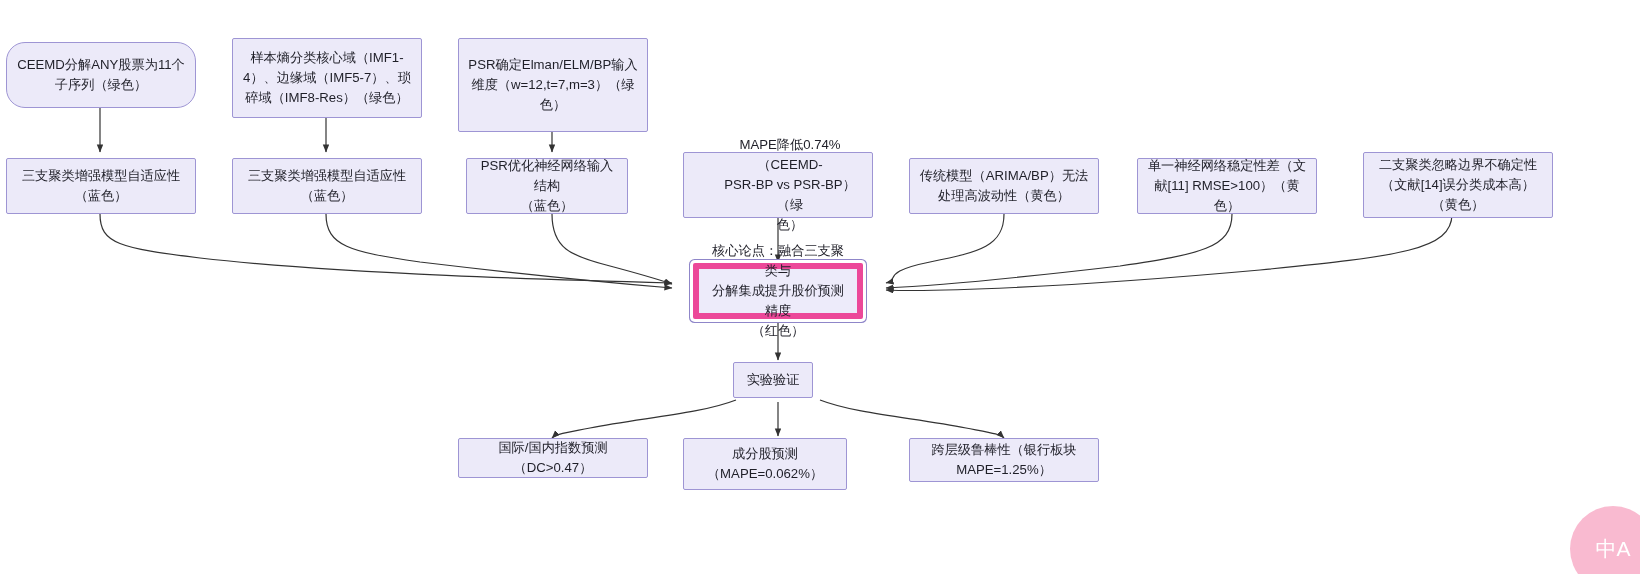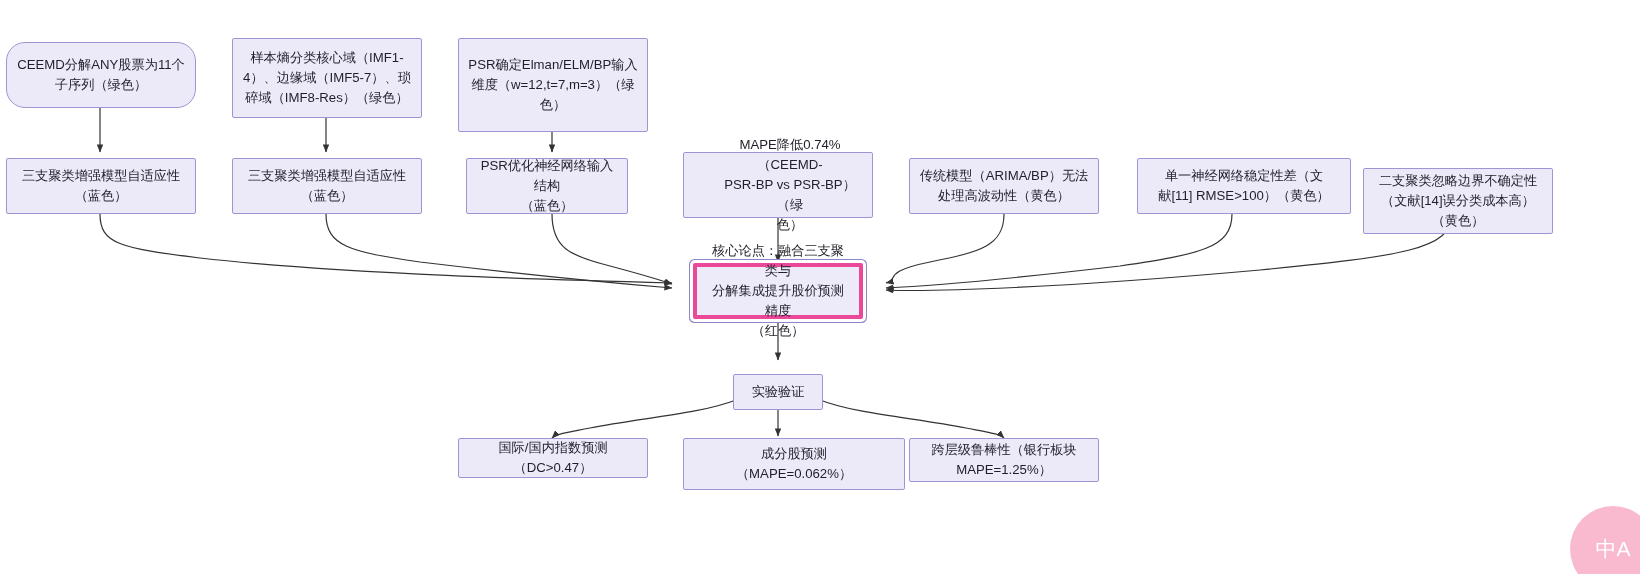--- a/index.html
+++ b/index.html
@@ -40,21 +40,21 @@
     justify-content: center;
     text-align: center;
     color: #1f1f28;
     font-size: 13.2px;
     line-height: 1.52;
     padding: 4px 9px;
     z-index: 3;
   }
   .node-box.core {
     background: #EDEBFA;
-    border: 4px solid #ec4899;
+    border: 6px solid #ec4899;
     box-shadow: 0 0 0 3px #ffffff, 0 0 0 4px #8F86C9;
   }
   .node-text {
     display: block;
     white-space: pre-line;
   }
   .watermark {
     position: absolute;
     right: -16px;
     bottom: -18px;
@@ -145,47 +145,47 @@
     <span class="node-text">MAPE降低0.74%（CEEMD-
 PSR-BP vs PSR-BP）（绿
 色）</span>
   </div>
 
   <div class="node-box" style="left:909px; top:158px; width:190px; height:56px;text-align:center;">
     <span class="node-text">传统模型（ARIMA/BP）无法
 处理高波动性（黄色）</span>
   </div>
 
-  <div class="node-box" style="left:1137px; top:158px; width:214px; height:56px;">
+  <div class="node-box" style="left:1137px; top:158px; width:180px; height:56px;">
     <span class="node-text">单一神经网络稳定性差（文
 献[11] RMSE&gt;100）（黄色）</span>
   </div>
 
-  <div class="node-box" style="left:1363px; top:152px; width:190px; height:66px;margin-top:16px;">
+  <div class="node-box" style="left:1363px; top:152px; width:190px; height:66px;">
     <span class="node-text">二支聚类忽略边界不确定性
 （文献[14]误分类成本高）
 （黄色）</span>
   </div>
 
   <div class="node-box core" style="left:693px; top:263px; width:170px; height:56px;">
     <span class="node-text">核心论点：融合三支聚类与
 分解集成提升股价预测精度
 （红色）</span>
   </div>
 
-  <div class="node-box" style="left:733px; top:362px; width:90px; height:36px;margin-top:12px;">
+  <div class="node-box" style="left:733px; top:362px; width:80px; height:36px;">
     <span class="node-text">实验验证</span>
   </div>
 
   <div class="node-box" style="left:458px; top:438px; width:190px; height:40px;">
     <span class="node-text">国际/国内指数预测
 （DC&gt;0.47）</span>
   </div>
 
-  <div class="node-box" style="left:683px; top:438px; width:222px; height:52px;text-align:center;">
+  <div class="node-box" style="left:683px; top:438px; width:164px; height:52px;text-align:center;">
     <span class="node-text">成分股预测
 （MAPE=0.062%）</span>
   </div>
 
   <div class="node-box" style="left:909px; top:438px; width:190px; height:44px;">
     <span class="node-text">跨层级鲁棒性（银行板块
 MAPE=1.25%）</span>
   </div>
 
   <div class="watermark">

